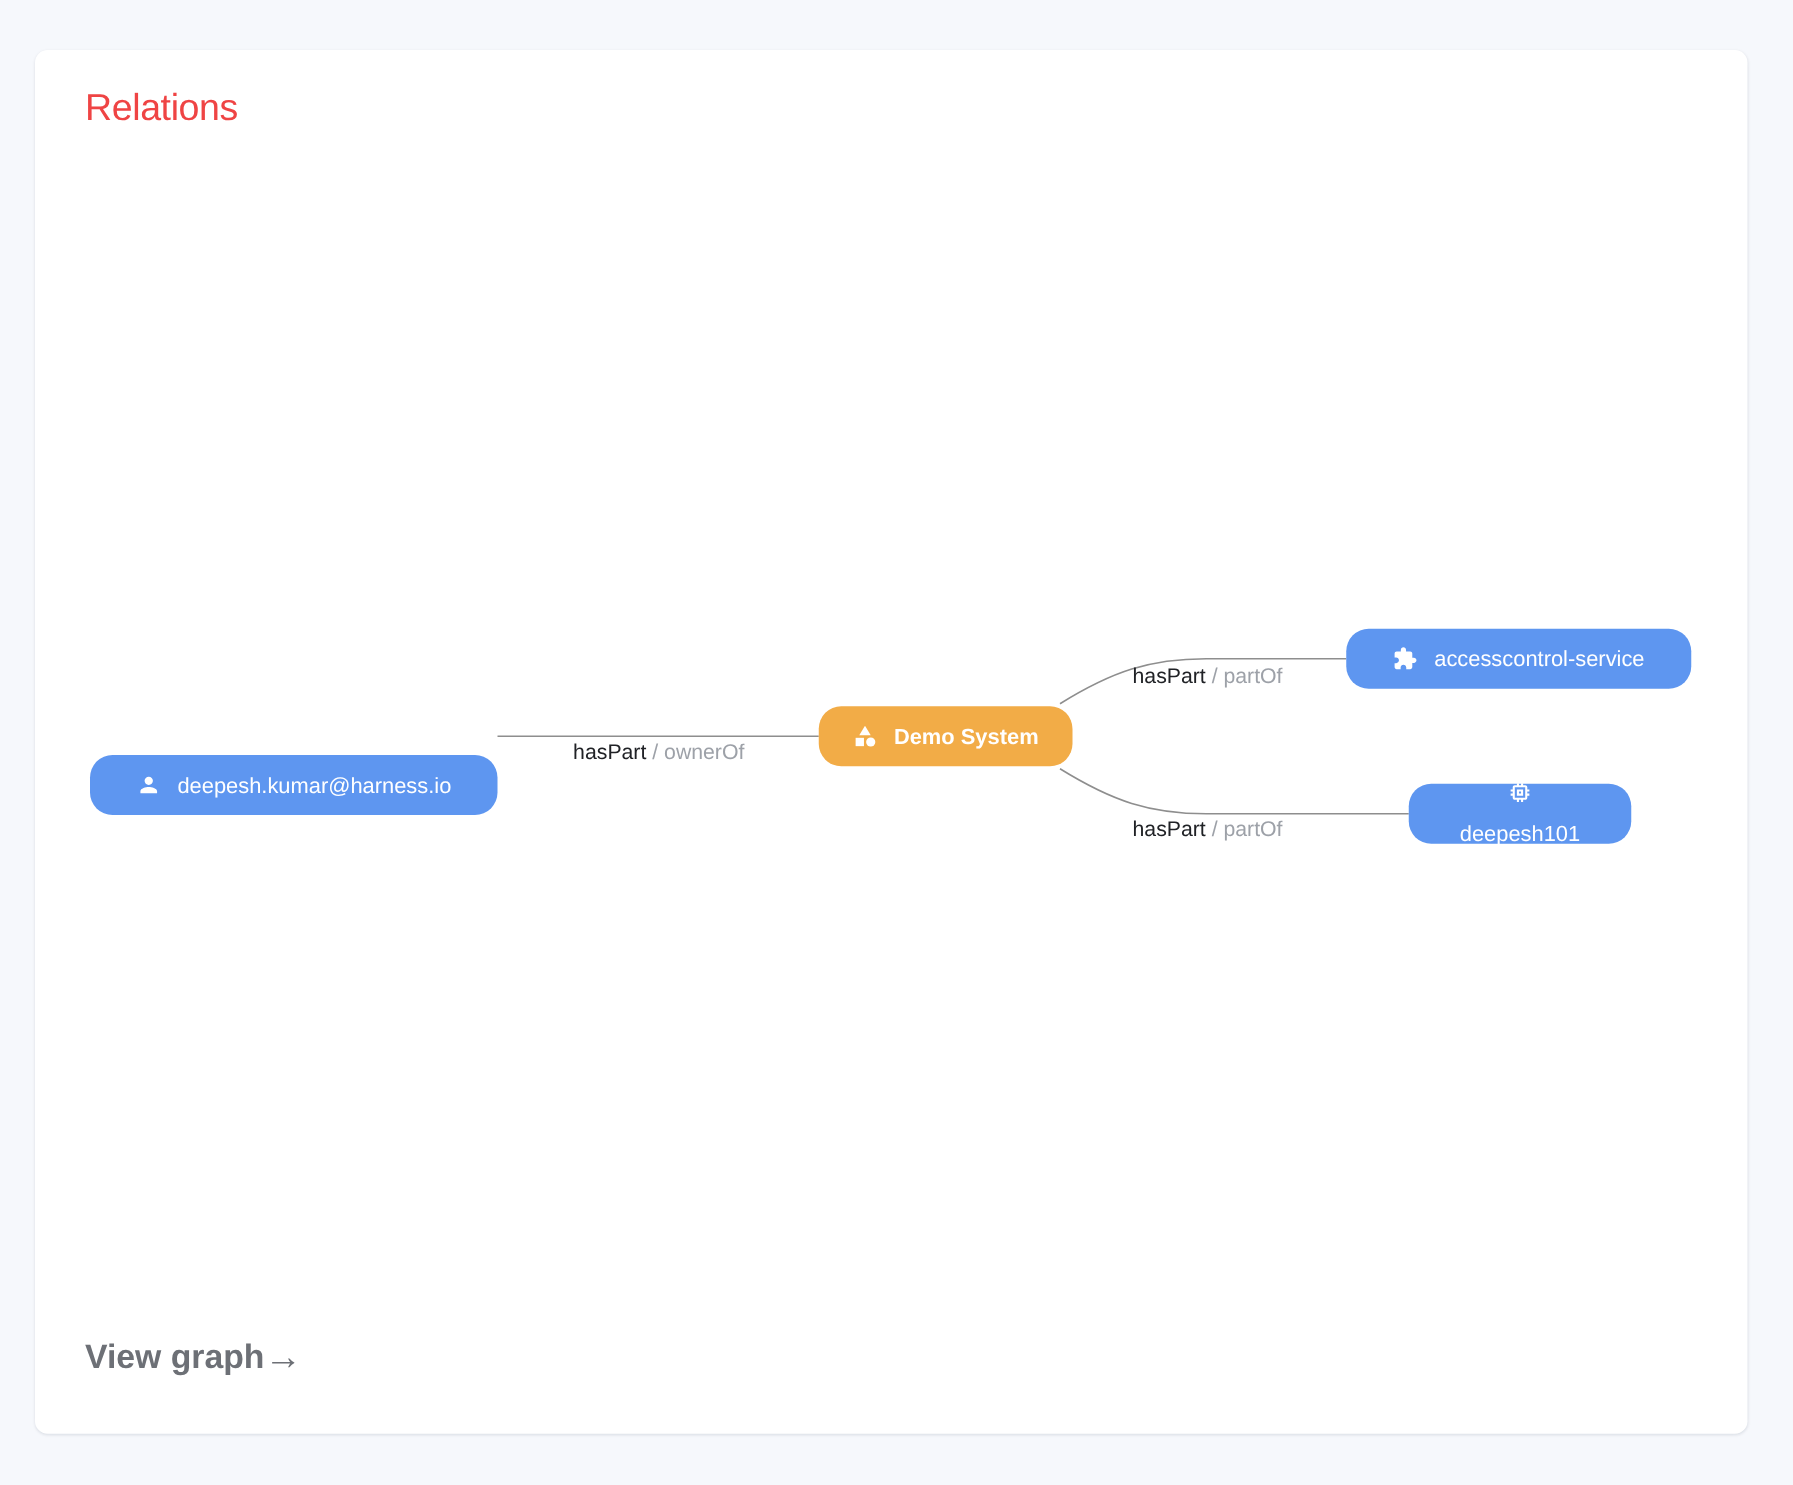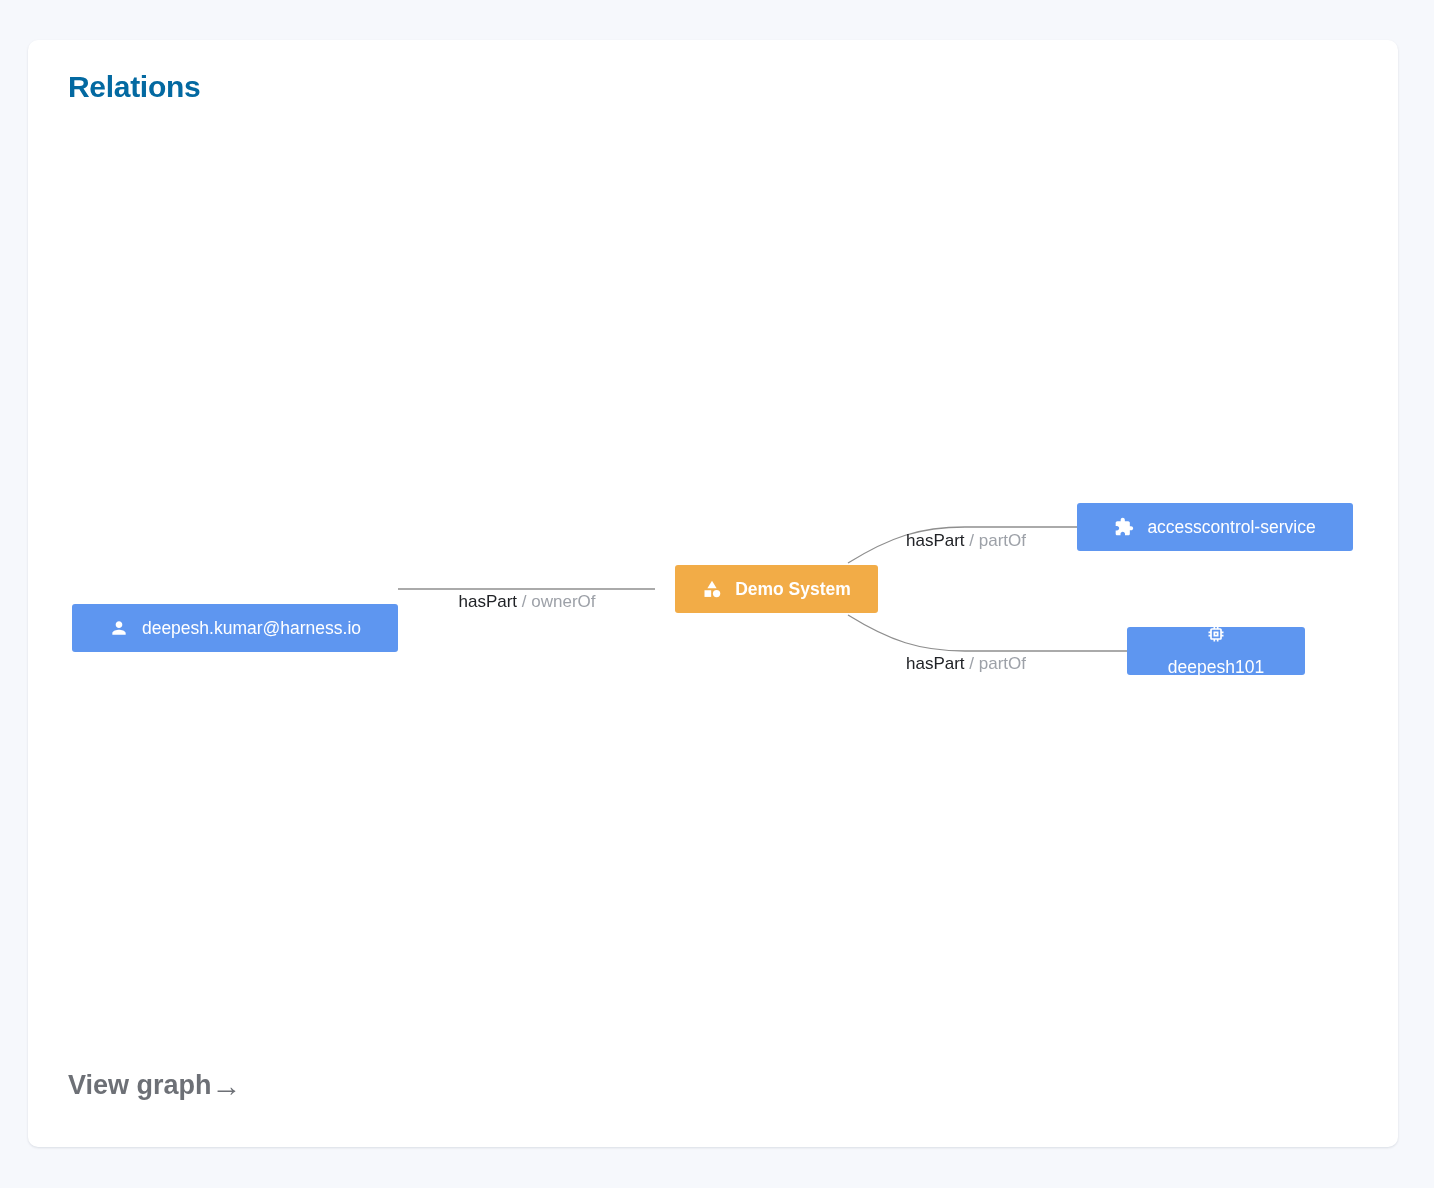--- a/index.html
+++ b/index.html
@@ -15,58 +15,58 @@
     left: 28px; top: 40px;
     width: 1370px; height: 1107px;
     background: #ffffff;
     border-radius: 10px;
     box-shadow: 0 1px 3px rgba(20,30,60,.07), 0 1px 2px rgba(20,30,60,.05);
   }
   .card-title {
     position: absolute;
     left: 40px; top: 30px;
     font-size: 30px;
-    font-weight: 700;
+    font-weight: 400;
     letter-spacing: -0.3px;
-    color: #0369a1;
+    color: #ef4444;
   }
   .graph {
     position: absolute;
     inset: 0;
   }
   .edges {
     position: absolute;
     left: 0; top: 0;
     width: 1370px; height: 1107px;
   }
   .edges path {
     fill: none;
     stroke: #8e8e8e;
     stroke-width: 1.3;
   }
   .node {
     position: absolute;
     height: 48px;
-    border-radius: 3px;
+    border-radius: 18px;
     display: flex;
     align-items: center;
     justify-content: center;
     gap: 13px;
     color: #ffffff;
     font-size: 17.5px;
     cursor: pointer;
     user-select: none;
   }
   .node-blue   { background: #5e96f0; }
   .node-orange { background: #f2ac47; font-weight: 700; }
   .node .icon { display: flex; align-items: center; }
   .node .icon svg { width: 20px; height: 20px; fill: #ffffff; }
 
   .node-user      { left: 44px;  top: 525px; width: 326px; margin-top: 39px; }
-  .node-system    { left: 627px; top: 525px; width: 203px; margin-left: 20px; }
+  .node-system    { left: 627px; top: 525px; width: 203px; }
   .node-service   { left: 1049px; top: 463px; width: 276px; }
   .node-component { left: 1099px; top: 587px; width: 178px; flex-direction: column; }
 
   .edge-label {
     position: absolute;
     transform: translateX(-50%);
     font-size: 17px;
     white-space: nowrap;
   }
   .edge-label .primary   { color: #202226; font-weight: 500; }

